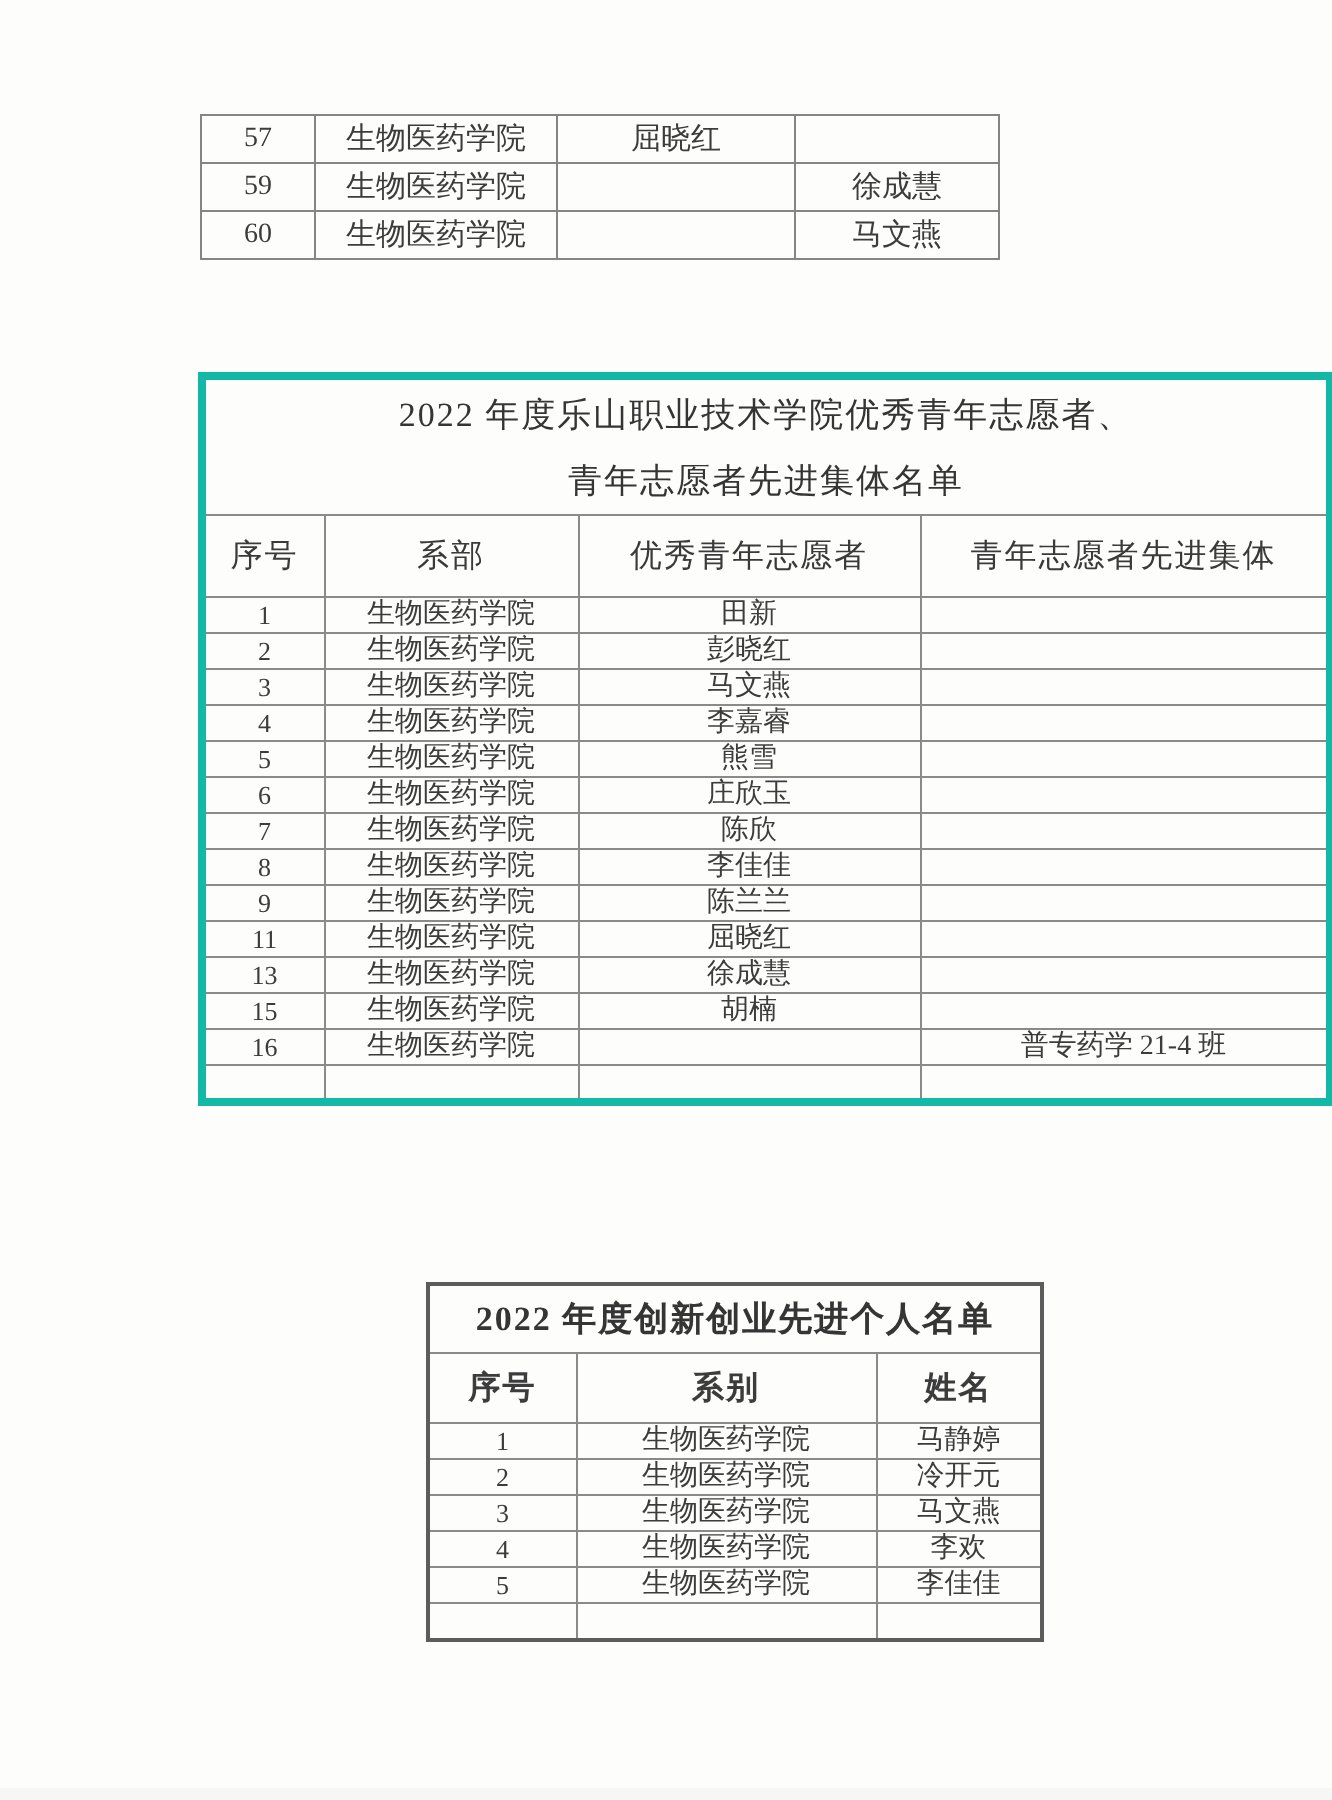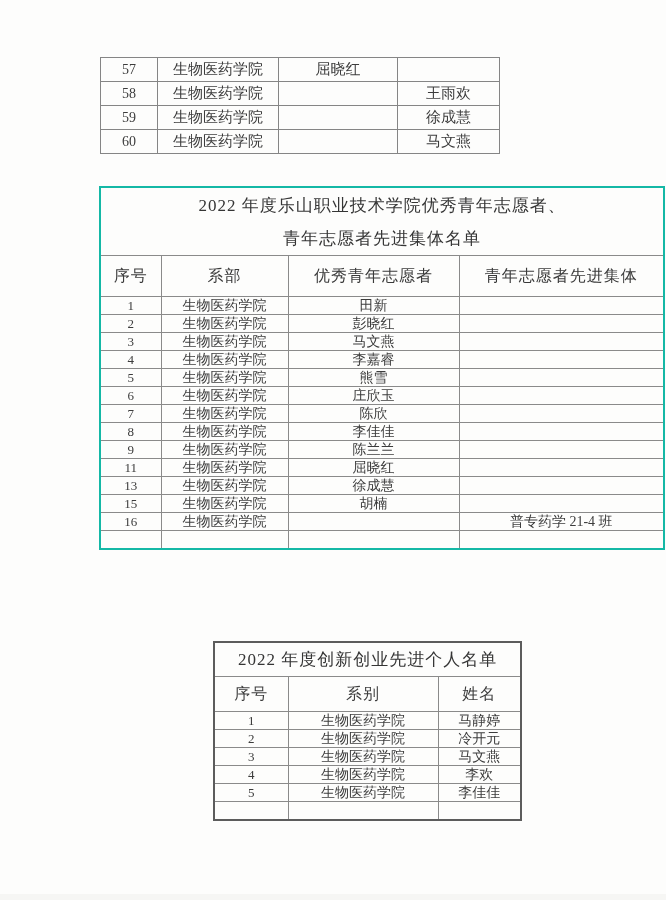--- a/index.html
+++ b/index.html
@@ -16,36 +16,36 @@
   table { border-collapse:collapse; table-layout:fixed; position:absolute; background:transparent; }
   td, th { padding:0; text-align:center; vertical-align:middle; font-weight:normal; overflow:hidden; white-space:nowrap; }
 
   
   .t-top { left:100px; top:57px; width:399px; border:1px solid #6b6b6b; }
   .t-top td { border:1px solid #858585; font-size:15px;text-align:center; }
   .t-top tbody tr { height:24px; }
   .t-top td.num { font-size:14px; }
 
   
-  .t-mid { left:99px; top:186px; width:564px; border:2px solid #14b8a6; }
+  .t-mid { left:99px; top:186px; width:564px; border:4px solid #14b8a6; }
   .t-mid td, .t-mid th { border:1px solid #8a8a8a; }
   .t-mid .title-cell { height:67px; font-size:17px; letter-spacing:1px; color:#353535; }
   .t-mid .title-cell .tl { line-height:33px; }
   .t-mid thead th { height:40px; font-size:16px; letter-spacing:1px; color:#3a3a3a; }
   .t-mid tbody tr { height:18px; }
   .t-mid tbody tr:nth-of-type(16) { height:16px;font-style:italic; }
   .t-mid tbody tr:nth-of-type(17) { height:12px; }
   .t-mid tbody td { font-size:14px; line-height:17px; }
   .t-mid tbody td.num { font-size:13px; }
 
   
   .t-bot { left:213px; top:641px; width:307px; border:2px solid #5c5c5c; }
   .t-bot td, .t-bot th { border:1px solid #8a8a8a; }
   .t-bot .title-cell { height:33px; font-size:17px; letter-spacing:1px; color:#353535; }
-  .t-bot thead th { height:34px; font-size:16px; letter-spacing:1px; }
+  .t-bot thead th { height:34px; font-size:16px; letter-spacing:1px;font-weight:bold; }
   .t-bot tbody tr { height:18px; }
   .t-bot tbody td { font-size:14px; line-height:17px; }
   .t-bot tbody td.num { font-size:13px; }
 
   
   .scan-edge { position:absolute; left:0; right:0; bottom:0; height:6px; background:#f6f6f4; }
 </style>
 </head>
 <body>
 
@@ -60,26 +60,20 @@
     </colgroup>
     <tbody>
 
     <tr>
           <td class="num">57</td>
           <td>生物医药学院</td>
           <td>屈晓红</td>
           <td></td>
         </tr>
         <tr>
-          <td class="num">58</td>
-          <td>生物医药学院</td>
-          <td></td>
-          <td>王雨欢</td>
-        </tr>
-        <tr>
           <td class="num">59</td>
           <td>生物医药学院</td>
           <td></td>
           <td>徐成慧</td>
         </tr>
         <tr>
           <td class="num">60</td>
           <td>生物医药学院</td>
           <td></td>
           <td>马文燕</td>

